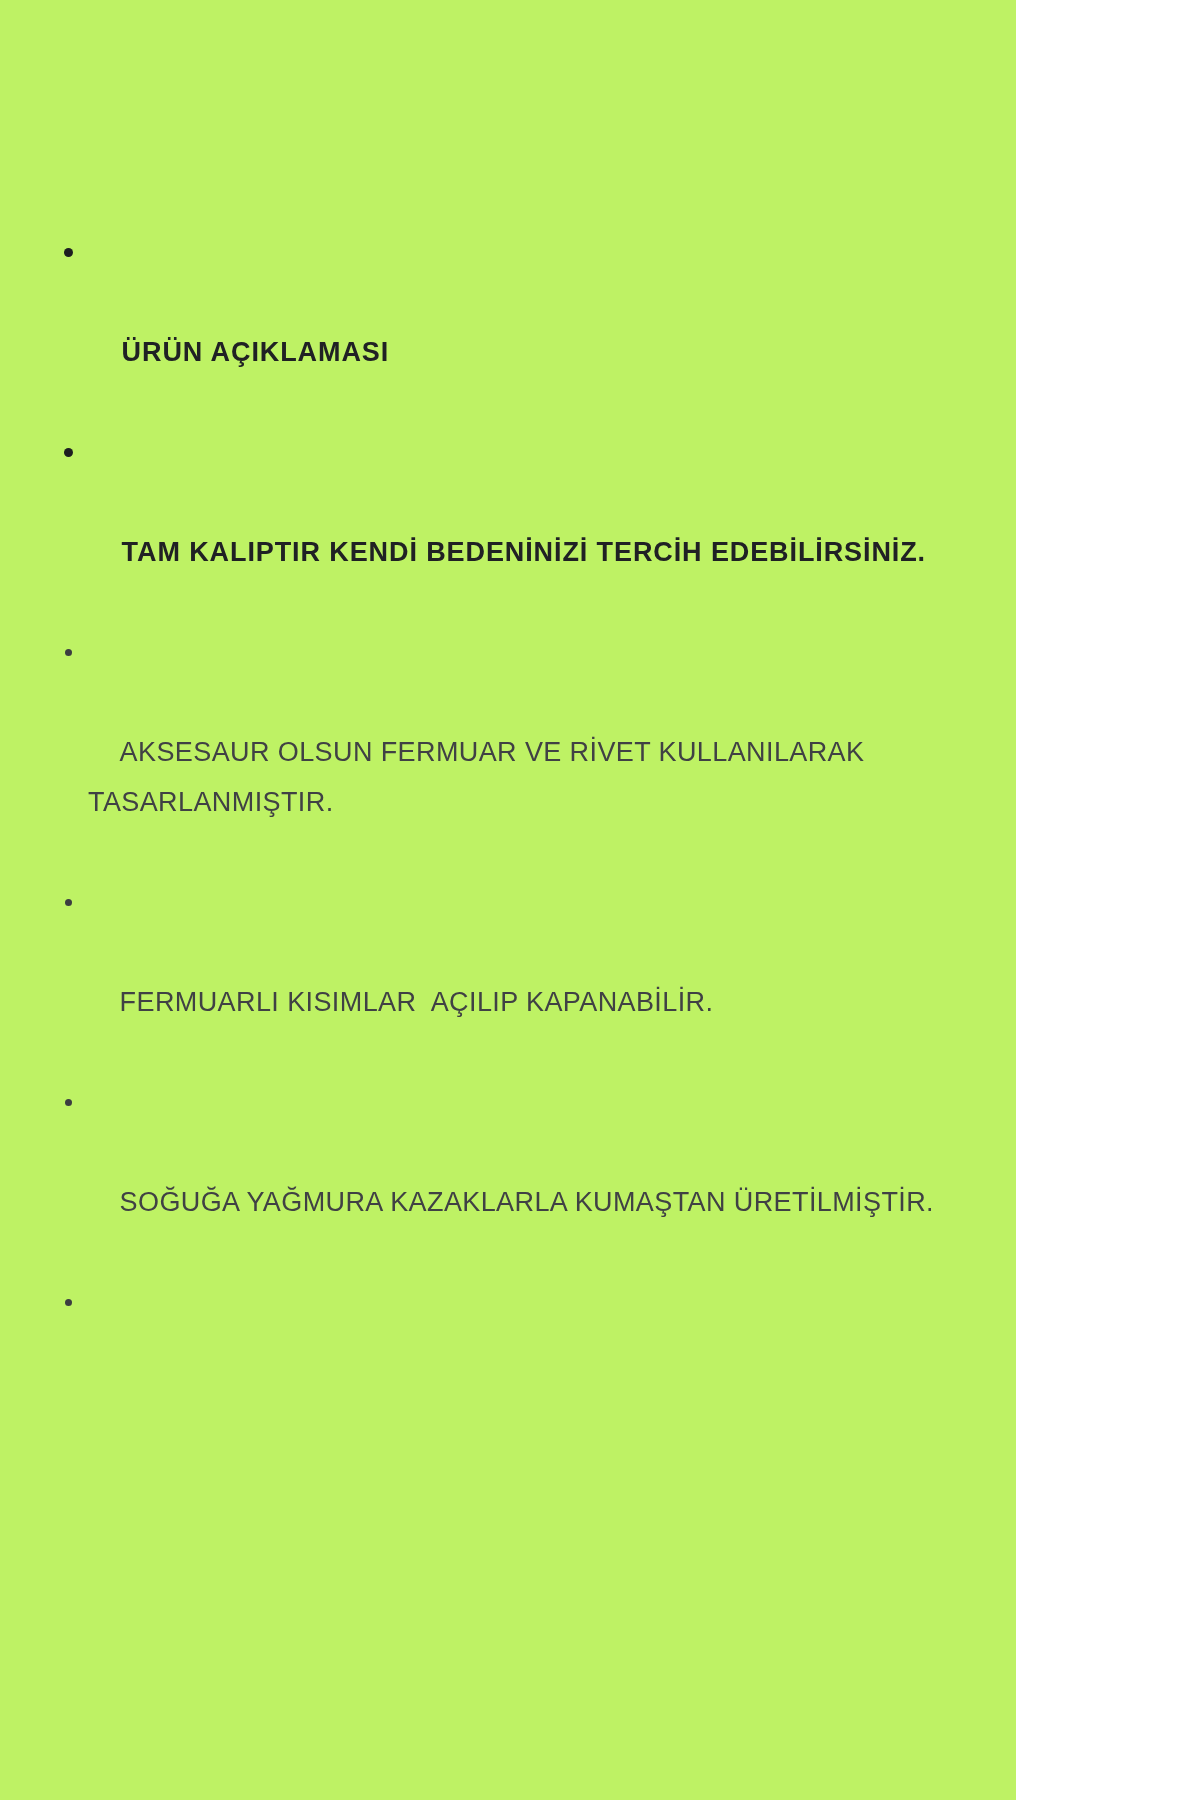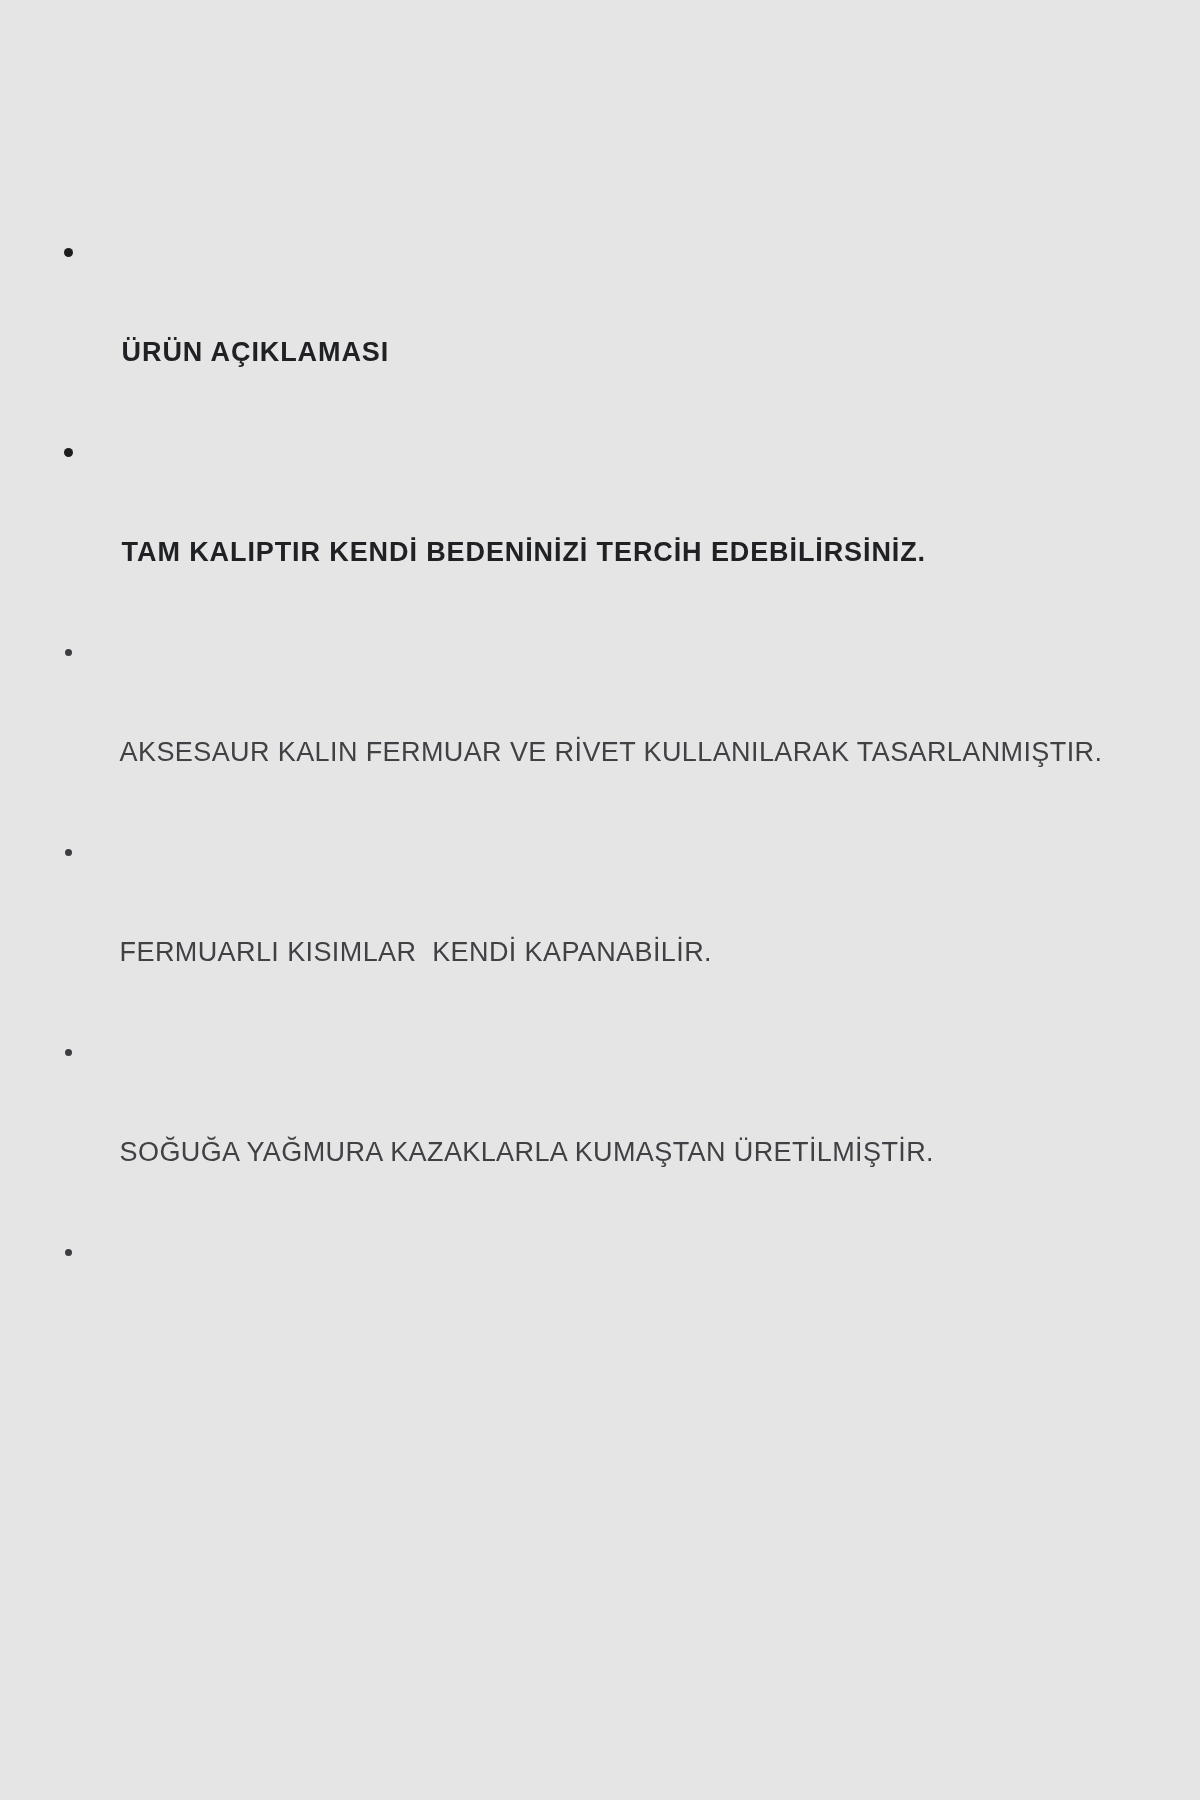--- a/index.html
+++ b/index.html
@@ -8,24 +8,24 @@
     background: #ffffff;
   }
   body {
     width: 1200px;
     height: 1800px;
     font-family: "Liberation Sans", sans-serif;
     overflow: hidden;
   }
   .page {
     box-sizing: border-box;
-    width: 1200px;
+    width: 1016px;
     height: 1800px;
     padding: 227px 40px 0 62px;
-    background: #e5e5e5;
+    background: #bef264;
   }
   ul {
     list-style: none;
     margin: 0;
     padding: 0;
   }
   .bullet {
     position: relative;
     padding-left: 26px;
     white-space: pre-wrap;
@@ -68,25 +68,25 @@
       <li class="bullet bold">
     <span class="dot"></span>
     <span class="txt">ÜRÜN AÇIKLAMASI</span>
   </li>
       <li class="bullet bold">
     <span class="dot"></span>
     <span class="txt">TAM KALIPTIR KENDİ BEDENİNİZİ TERCİH EDEBİLİRSİNİZ.</span>
   </li>
       <li class="bullet">
     <span class="dot"></span>
-    <span class="txt">AKSESAUR KALIN FERMUAR VE RİVET KULLANILARAK TASARLANMIŞTIR.</span>
+    <span class="txt">AKSESAUR OLSUN FERMUAR VE RİVET KULLANILARAK TASARLANMIŞTIR.</span>
   </li>
       <li class="bullet">
     <span class="dot"></span>
-    <span class="txt">FERMUARLI KISIMLAR  KENDİ KAPANABİLİR.</span>
+    <span class="txt">FERMUARLI KISIMLAR  AÇILIP KAPANABİLİR.</span>
   </li>
       <li class="bullet">
     <span class="dot"></span>
     <span class="txt">SOĞUĞA YAĞMURA KAZAKLARLA KUMAŞTAN ÜRETİLMİŞTİR.</span>
   </li>
       <li class="bullet">
     <span class="dot"></span>
     
   </li>
     </ul>

